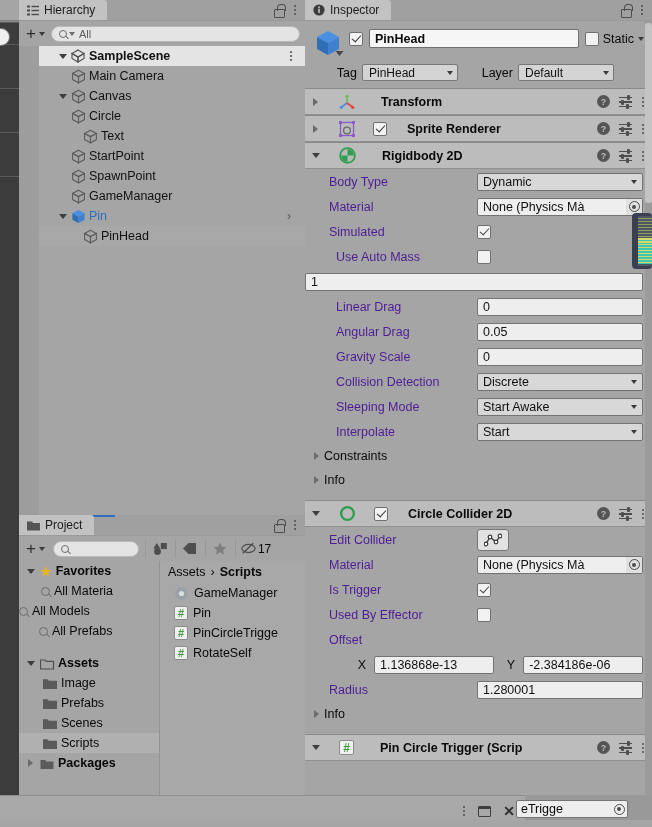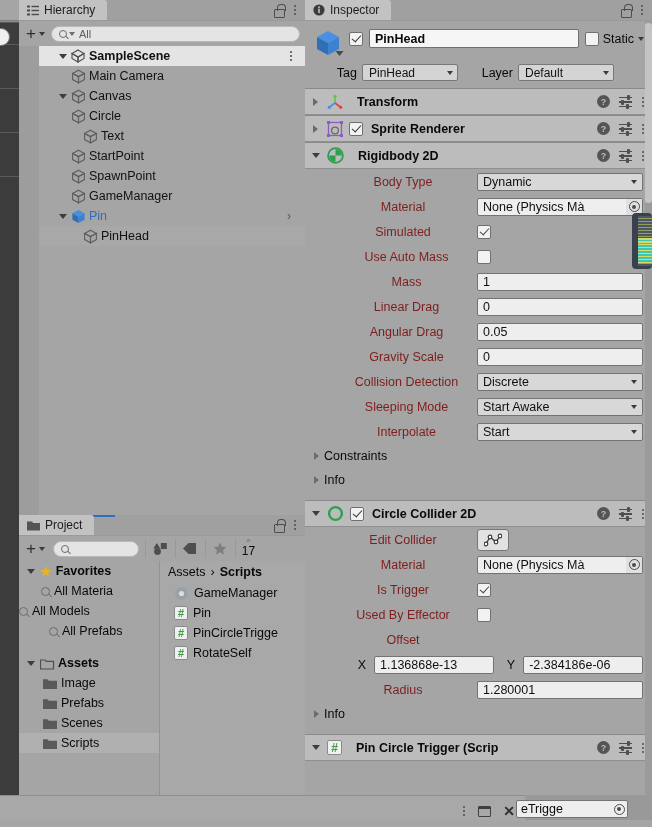--- a/index.html
+++ b/index.html
@@ -121,21 +121,21 @@
   .static-wrap { display:flex; align-items:center; gap:4px; font-size:12.5px;}
   .taglayer { display:flex; align-items:center; gap:5px; padding:0 8px 7px 8px; font-size:12.5px;}
   .udrop {
     background:#d4d4d4; border:1px solid #787878; border-radius:2px; height:17px;
     display:flex; align-items:center; justify-content:space-between;
     padding:0 4px 0 6px; font-size:12px; color:#121212; gap:6px;
   }
 
   .comp-head {
     height:27px; background:#bcbcbc; border-top:1px solid #898989; border-bottom:1px solid #8f8f8f;
-    display:flex; align-items:center; gap:6px; padding:0 7px 0 5px;
+    display:flex; align-items:center; gap:18px; padding:0 7px 0 5px;
     font-weight:bold; font-size:12.5px;
   }
   .comp-head .title { margin-left:8px; overflow:hidden; white-space:nowrap; }
   .comp-head .right { margin-left:auto; display:flex; align-items:center; gap:9px; }
   .help-ico {
     width:13px;height:13px;border-radius:50%;background:#555;color:#bcbcbc;
     font-size:9px;font-weight:bold;display:flex;align-items:center;justify-content:center;
   }
   .preset-ico { width:13px;height:12px;position:relative;}
   .preset-ico i{position:absolute;left:0;height:1.6px;background:#4e4e4e;}
@@ -144,21 +144,21 @@
   .preset-ico i:nth-child(3){top:10px;width:13px;}
   .preset-ico b{position:absolute;width:3px;height:5px;background:#4e4e4e;border-radius:1px;}
   .preset-ico b:nth-of-type(1){left:8px;top:-0.5px;}
   .preset-ico b:nth-of-type(2){left:2px;top:4px;}
   .preset-ico b:nth-of-type(3){left:7px;top:8.5px;}
 
   .prop-row {
     height:25px; display:flex; align-items:center; padding:0 9px 0 0;
     font-size:12.5px;
   }
-  .prop-label { width:172px; padding-left:24px; color:#7f1d1d; white-space:nowrap;text-align:center; }
+  .prop-label { width:172px; padding-left:24px; color:#4c1d95; white-space:nowrap; }
   .prop-label.ind { padding-left:31px; }
   .prop-ctl { flex:1; display:flex; align-items:center;text-align:right; }
   .ufield {
     flex:1; height:18px; background:#eeeeee; border:1px solid #737373; border-radius:2px;
     display:flex;align-items:center;padding:0 5px;font-size:12.5px;color:#101010;
   }
   .udrop2 {
     flex:1; height:18px; background:#d8d8d8; border:1px solid #737373; border-radius:2px;
     display:flex;align-items:center;justify-content:space-between;padding:0 5px;
     font-size:12.5px;color:#101010;
@@ -219,21 +219,21 @@
     width:14px;height:14px;background:#f0f0f0;border:1px solid #8b8b8b;border-radius:2px;
     display:flex;align-items:center;justify-content:center;
     color:#3f9c3f;font-weight:bold;font-size:11px;line-height:1;flex:none;
   }
   .gear-ico { width:15px;height:15px;flex:none; }
   .tool-btns { display:flex; align-items:center; height:19px; }
   .tool-btns .tb {
     width:30px;height:19px;display:flex;align-items:center;justify-content:center;
     border-left:1px solid #999;
   }
-  .tool-btns .tb.last { border-right:none; width:auto; padding:0 5px; gap:2px; font-size:12px;flex-direction:column;}
+  .tool-btns .tb.last { border-right:none; width:auto; padding:0 5px; gap:2px; font-size:12px;}
 
   
   .floatbar {
     position:absolute; background:#a8a8a8; display:flex; align-items:center;
     justify-content:flex-end; gap:12px; padding-right:10px;
   }
   .win-ico { width:13px;height:11px;border:1.6px solid #3f3f3f;border-radius:1px;position:relative;}
   .win-ico::after{content:"";position:absolute;left:-0.2px;top:-0.2px;right:-0.2px;height:3px;background:#3f3f3f;}
   .x-ico { font-size:14px; color:#2f2f2f; font-weight:bold; line-height:1;}
   .trailing-field {
@@ -483,21 +483,21 @@
         </div>
         <div id="fav-items">
             <div class="prow" style="padding-left: 22px;">
               <span class="mag" style="width:9px;height:9px;"></span>
               <span>All Materia</span>
             </div>
             <div class="prow" style="">
               <span class="mag" style="width:9px;height:9px;"></span>
               <span>All Models</span>
             </div>
-            <div class="prow" style="padding-left: 30px;">
+            <div class="prow" style="padding-left: 20px;">
               <span class="mag" style="width:9px;height:9px;"></span>
               <span>All Prefabs</span>
             </div>
           </div>
         <div style="height:12px;"></div>
         <div class="prow bold" style="padding-left:6px;">
           <span class="foldarrow">
               <span class="tri-d"></span>
             </span>
           <span class="folder-ico">
@@ -526,20 +526,31 @@
                 </svg></span>
               <span>Scenes</span>
             </div>
             <div class="prow sel" style="padding-left: 24px;">
               <span class="folder-ico"><svg width="14" height="11" viewBox="0 0 14 11">
                   <path d="M0 1.3h4.6l1.1 1.4H14V11H0z" fill="#5a5a5a"></path>
                 </svg></span>
               <span>Scripts</span>
             </div>
           </div>
+        <div class="prow bold" style="padding-left:6px;">
+          <span class="foldarrow">
+              <span class="tri-r"></span>
+            </span>
+          <span class="folder-ico">
+            <svg width="15" height="12" viewBox="0 0 15 12">
+                <path d="M0.5 2h4.6l1.1 1.4h7.3v7.6H0.5z" fill="#5a5a5a"></path>
+              </svg>
+          </span>
+          <span>Packages</span>
+        </div>
       </div>
 
       <div class="proj-right">
         <div class="breadcrumb">
           <span>Assets</span>
           <span>›</span>
           <span class="cur">Scripts</span>
         </div>
         <div id="asset-files">
             <div class="asset-row">
@@ -753,21 +764,20 @@
               <span class="chk-ctl on"></span>
             </span>
           </div>
           <div class="prop-row">
             <span class="prop-label ind">Use Auto Mass</span>
             <span class="prop-ctl">
               <span class="chk-ctl"></span>
             </span>
           </div>
           <div class="prop-row">
-            <span class="prop-label ind">Mass</span>
             <span class="prop-ctl">
               <span class="ufield">1</span>
             </span>
           </div>
           <div class="prop-row">
             <span class="prop-label ind">Linear Drag</span>
             <span class="prop-ctl">
               <span class="ufield">0</span>
             </span>
           </div>

